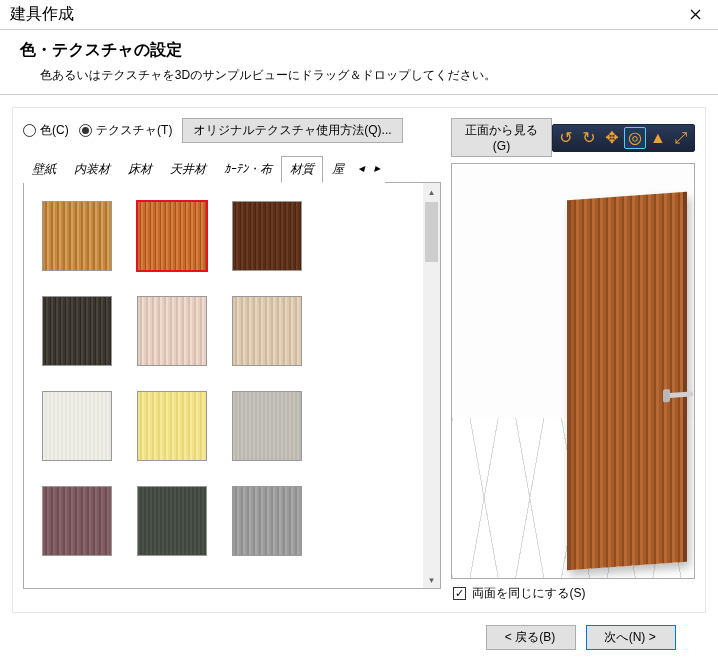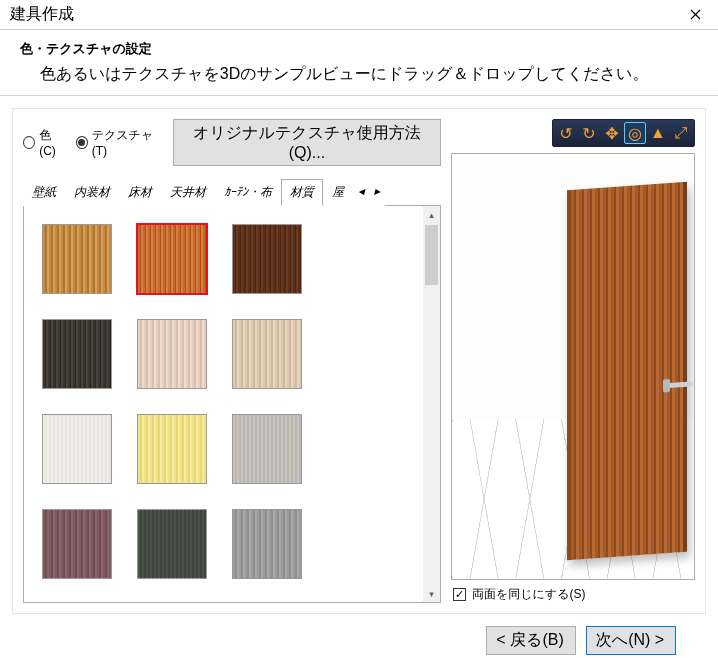--- a/index.html
+++ b/index.html
@@ -1,29 +1,29 @@
 <!DOCTYPE html>
 <html><head>
 <meta charset="utf-8">
 <style>
   * { box-sizing: border-box; margin: 0; padding: 0; font-family: "Meiryo UI","Yu Gothic UI","Segoe UI",sans-serif; }
   body { background: #fff; width: 718px; height: 658px; overflow: hidden; }
   .titlebar { height: 30px; background: #fff; display: flex; align-items: center; padding: 0 0 0 10px; border-bottom: 1px solid #d0d0d0; }
   .close-btn { margin-left: auto; width: 45px; height: 30px; display:flex; align-items:center; justify-content:center; font-size: 14px; }
   .header { padding: 10px 20px 10px 20px; border-bottom: 1px solid #d0d0d0; background:#fff;}
-  .header-title { font-size: 13px; font-weight: bold; margin-bottom: 6px; }
-  .header-sub { font-size: 16px; padding-left: 20px; }
+  .header-title { font-size: 16px; font-weight: bold; margin-bottom: 6px; }
+  .header-sub { font-size: 12px; padding-left: 20px; }
   .body { padding: 12px; height: 530px; }
   .body-inner { border: 1px solid #e6e6e6; height: 506px; padding: 10px; display:flex; gap: 10px; }
   .left { width: 418px; display:flex; flex-direction:column; }
   .row1 { display:flex; align-items:center; gap: 4px; margin-bottom: 12px; }
   .radio { display:flex; align-items:center; gap:4px; font-size:12px; padding-right:6px;}
   .radio-mark { width:13px; height:13px; border:1px solid #333; border-radius:50%; display:flex; align-items:center; justify-content:center; }
   .radio-dot { width:7px; height:7px; background:#333; border-radius:50%; }
-  .btn { font-size:16px; border:1px solid #adadad; background:#e1e1e1; padding:3px 10px; }
+  .btn { font-size:12px; border:1px solid #adadad; background:#e1e1e1; padding:3px 10px; }
   .tabs { display:flex; border-bottom:1px solid #acacac; }
   .tab { font-size:12px; padding: 4px 8px 4px 8px; border:1px solid transparent; border-bottom:none; position:relative; top:1px; background:#fff;font-style:italic;}
   .tab.active { border-color:#acacac; border-bottom:1px solid #fff; }
   .tab.nav { padding:4px 4px; }
   .swatches { border:1px solid #acacac; border-top:none; height: 406px; position:relative; }
   .swatch-scroll { position:absolute; right:0; top:0; bottom:0; width:17px; background:#f0f0f0; display:flex; flex-direction:column; }
   .scroll-arrow{ height:17px; display:flex;align-items:center;justify-content:center;font-size:9px;color:#606060;}
   .scroll-thumb{ margin:2px; flex:0 0 60px; background:#cdcdcd; }
   .swatch-grid { position:absolute; left:0; right:17px; top:0; bottom:0; padding: 18px 18px; display:grid; grid-template-columns: repeat(3, 70px); grid-auto-rows: 70px; gap: 25px 25px; }
   .swatch { width:70px; height:70px; border:1px solid #999; position:relative; overflow:hidden;}
@@ -132,20 +132,21 @@
           <div class="scroll-arrow">▴</div>
           <div class="scroll-thumb"></div>
           <div style="flex:1"></div>
           <div class="scroll-arrow">▾</div>
         </div>
       </div>
     </div>
 
     <div class="right">
       <div class="right-top">
+        <button class="btn">正面から見る(G)</button>
         <div class="toolbar3d" id="toolbar3d">
             <div class="tool">↺</div>
             <div class="tool">↻</div>
             <div class="tool">✥</div>
             <div class="tool active">◎</div>
             <div class="tool">▲</div>
             <div class="tool">⤢</div>
           </div>
       </div>
       <div class="viewport">

